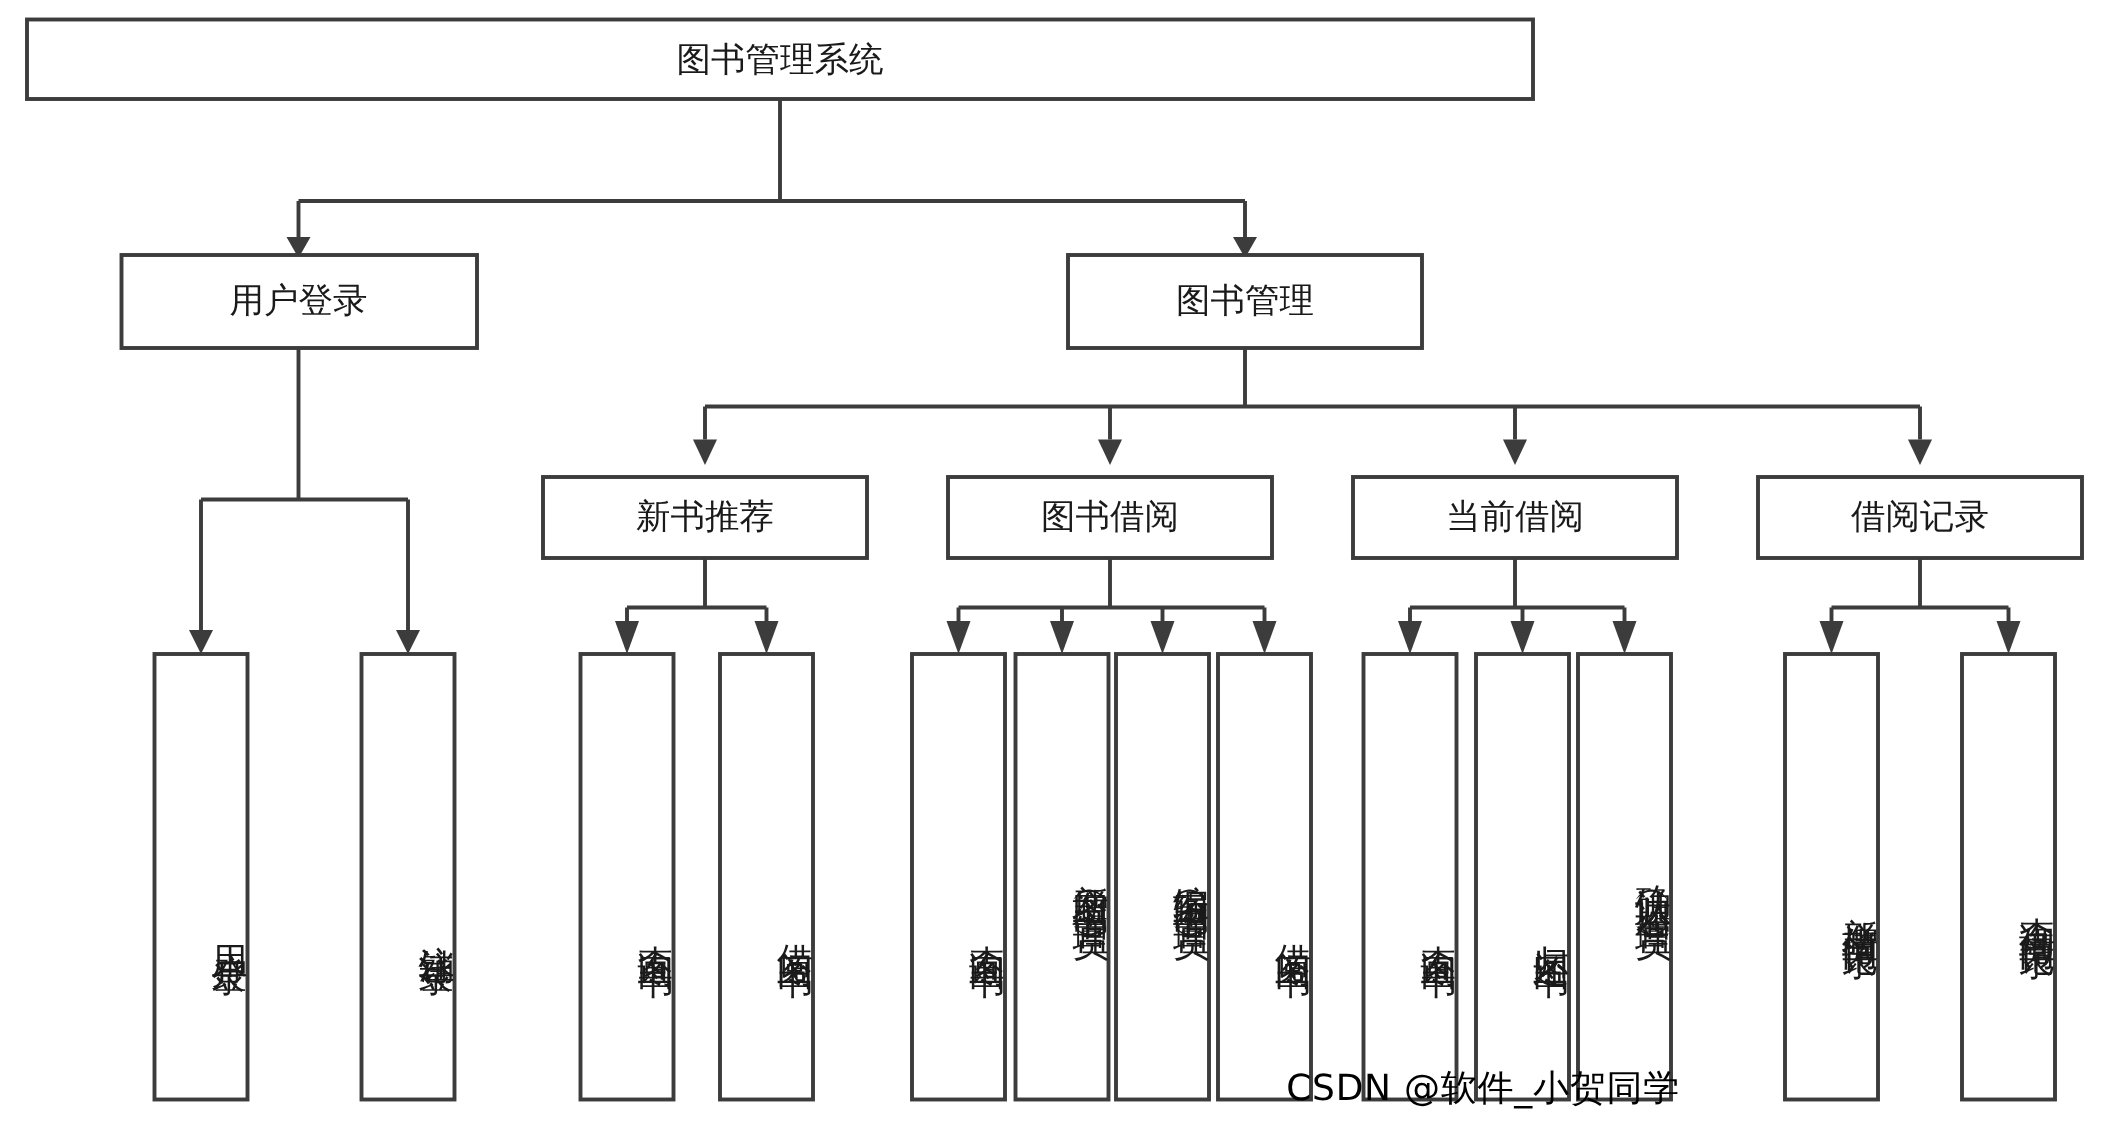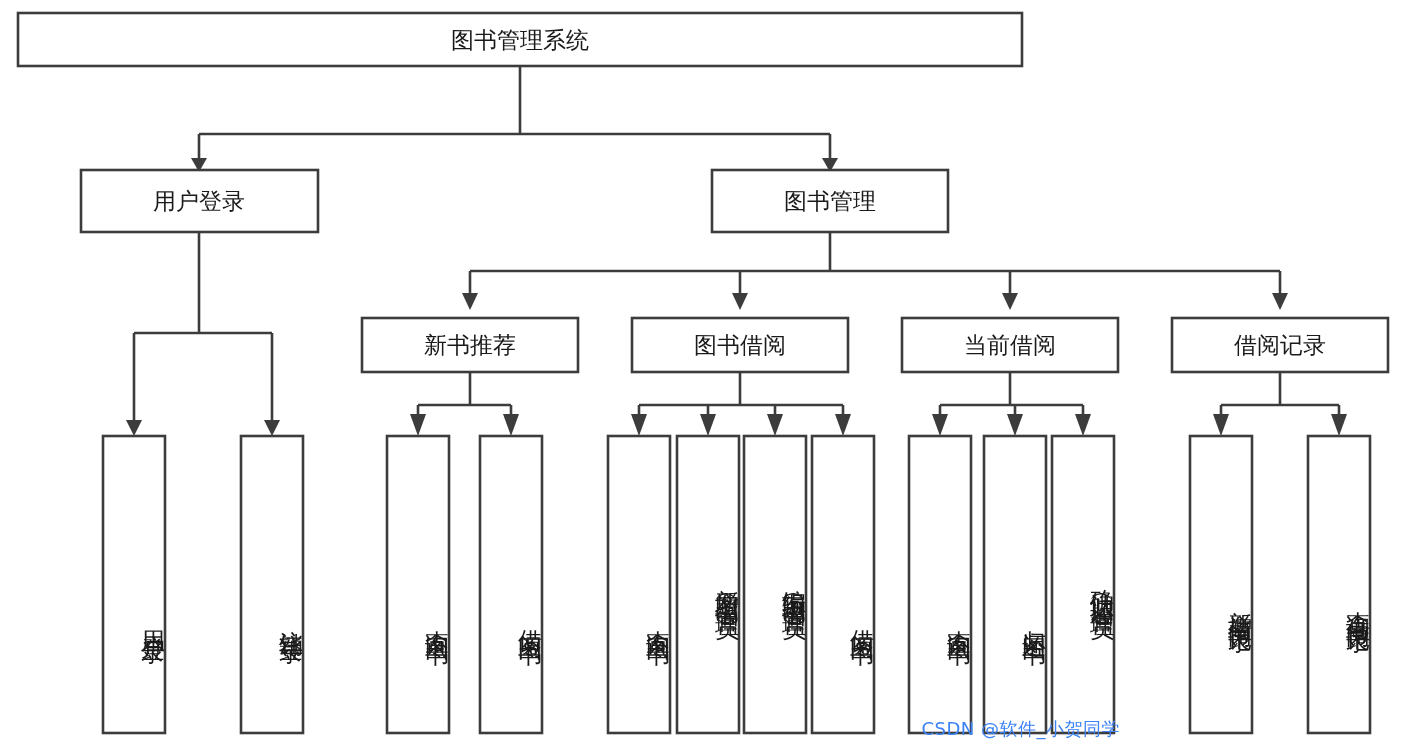--- a/index.html
+++ b/index.html
@@ -63,22 +63,22 @@
     align-items: flex-start;
     justify-content: center;
     white-space: nowrap;
     pointer-events: none;
   }
   .watermark {
     position: absolute;
     right: 8px;
     bottom: 6px;
     font-family: "DejaVu Sans", "Liberation Sans", sans-serif;
-    font-size: 18px;
-    color: #3b82f6;
+    font-size: 24px;
+    color: #000000;
     letter-spacing: 0.5px;
     white-space: nowrap;
   }
 </style>
 </head>
 <body>
 
 <div id="diagram-root">
 
   <svg class="diagram-canvas" viewBox="0 0 1405 747" xmlns="http://www.w3.org/2000/svg">

